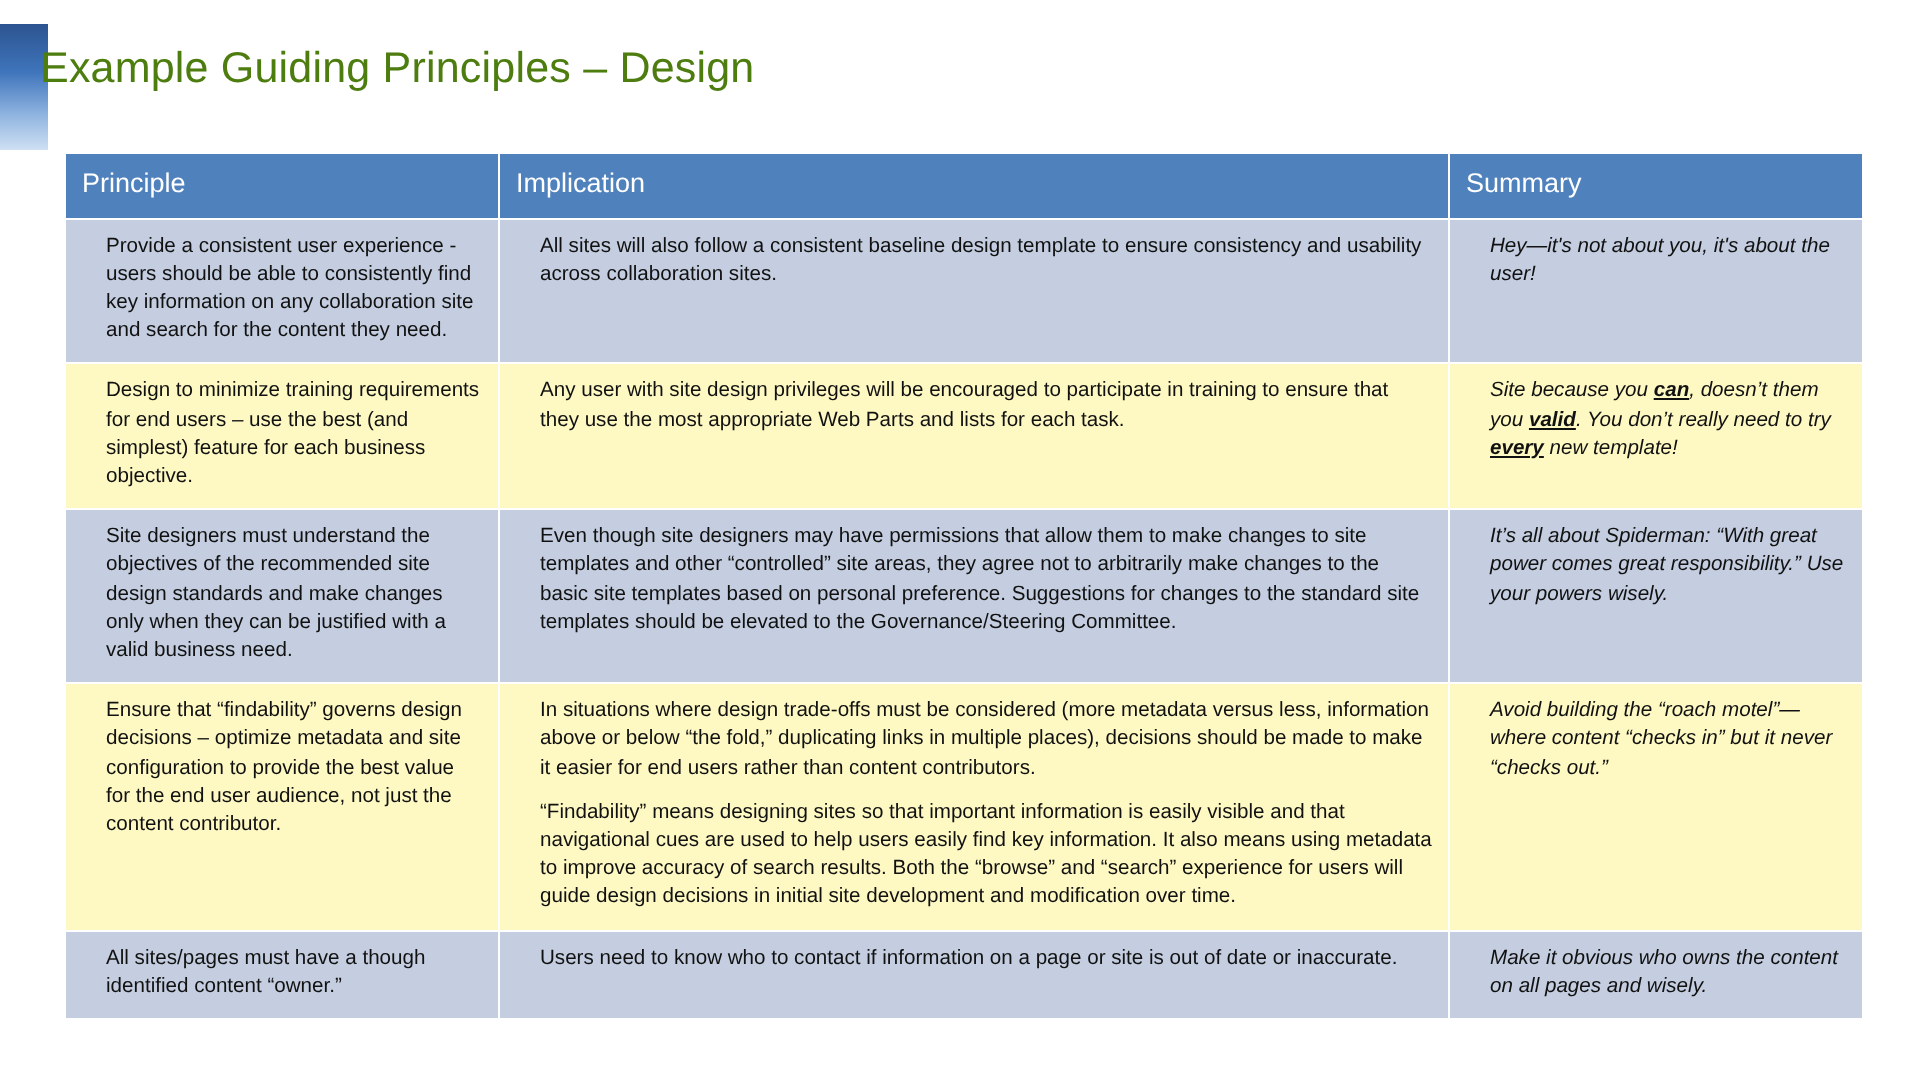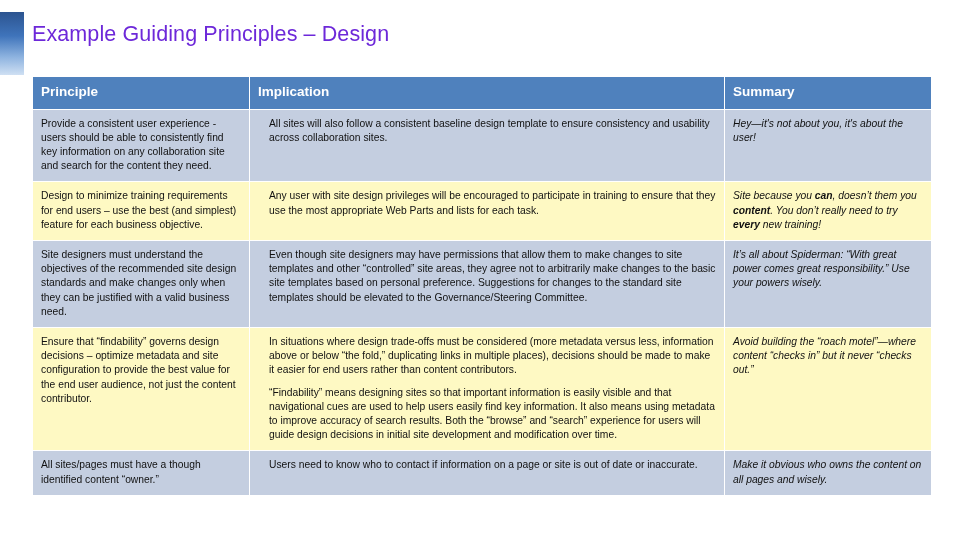--- a/index.html
+++ b/index.html
@@ -21,24 +21,24 @@
     left: 0;
     top: 12px;
     width: 24px;
     height: 63px;
     background: linear-gradient(to bottom, #2c5490 0%, #3f74bb 38%, #8fb4e0 72%, #cfe0f3 100%);
   }
 
   
   .slide-title {
     position: absolute;
-    left: 32px;
+    left: 20px;
     top: 22px;
     font-size: 21.5px;
-    color: #6d28d9;
+    color: #4d7c0f;
     font-weight: 400;
     letter-spacing: 0.1px;
     white-space: nowrap;
   }
 
   
   .tbl-wrap {
     position: absolute;
     left: 32px;
     top: 76px;
@@ -48,49 +48,49 @@
     border-collapse: separate;
     border-spacing: 1px 1px;
     width: 896px;
     table-layout: fixed;
     background: #ffffff;
   }
   table.grid th,
   table.grid td {
     vertical-align: top;
     text-align: left;
-    padding: 7px 8px 8px 8px;
+    padding: 7px 8px 8px 20px;
     font-size: 10.3px;
     line-height: 1.38;
     color: #111111;
   }
   table.grid thead th {
     background: #4f81bd;
     color: #ffffff;
     font-size: 13.5px;
-    font-weight: bold;
+    font-weight: normal;
     padding: 6px 8px 7px 8px;
     height: 17px;
   }
   
   col.c-principle  { width: 216px; }
   col.c-implication{ width: 474px; }
   col.c-summary    { width: 206px; }
 
   
   tbody tr.band-dark  td { background: #c4cee0; }
   tbody tr.band-light td { background: #fef9c3; }
 
   td.summary-cell {
     font-style: italic;
   }
-  td p { margin: 0 0 8px 11px; }
+  td p { margin: 0 0 8px 0; }
   td p:last-child { margin-bottom: 0; }
 
-  .em-bold { font-weight: bold; font-style: italic; }
+  .em-bold { font-weight: bold; font-style: italic; text-decoration: underline; }
 
   
   .slide-footer {
     position: absolute;
     left: 0;
     bottom: 0;
     width: 960px;
     height: 8px;
     background: #ffffff;
   }
@@ -127,21 +127,21 @@
           <span>Hey—it's not about you, it's about the user!</span>
         </td>
       </tr>
 
       <tr class="band-light">
         <td>Design to minimize training requirements for end users – use the best (and simplest) feature for each business objective.</td>
         <td>
           <p>Any user with site design privileges will be encouraged to participate in training to ensure that they use the most appropriate Web Parts and lists for each task.</p>
         </td>
         <td class="summary-cell">
-          <span>Site because you </span><span class="em-bold">can</span><span>, doesn’t them you </span><span class="em-bold">content</span><span>. You don’t really need to try </span><span class="em-bold">every</span><span> new training!</span>
+          <span>Site because you </span><span class="em-bold">can</span><span>, doesn’t them you </span><span class="em-bold">valid</span><span>. You don’t really need to try </span><span class="em-bold">every</span><span> new template!</span>
         </td>
       </tr>
 
       <tr class="band-dark">
         <td>Site designers must understand the objectives of the recommended site design standards and make changes only when they can be justified with a valid business need.</td>
         <td>
           <p>Even though site designers may have permissions that allow them to make changes to site templates and other “controlled” site areas, they agree not to arbitrarily make changes to the basic site templates based on personal preference. Suggestions for changes to the standard site templates should be elevated to the Governance/Steering Committee.</p>
         </td>
         <td class="summary-cell">
           <span>It’s all about Spiderman: “With great power comes great responsibility.” Use your powers wisely.</span>

